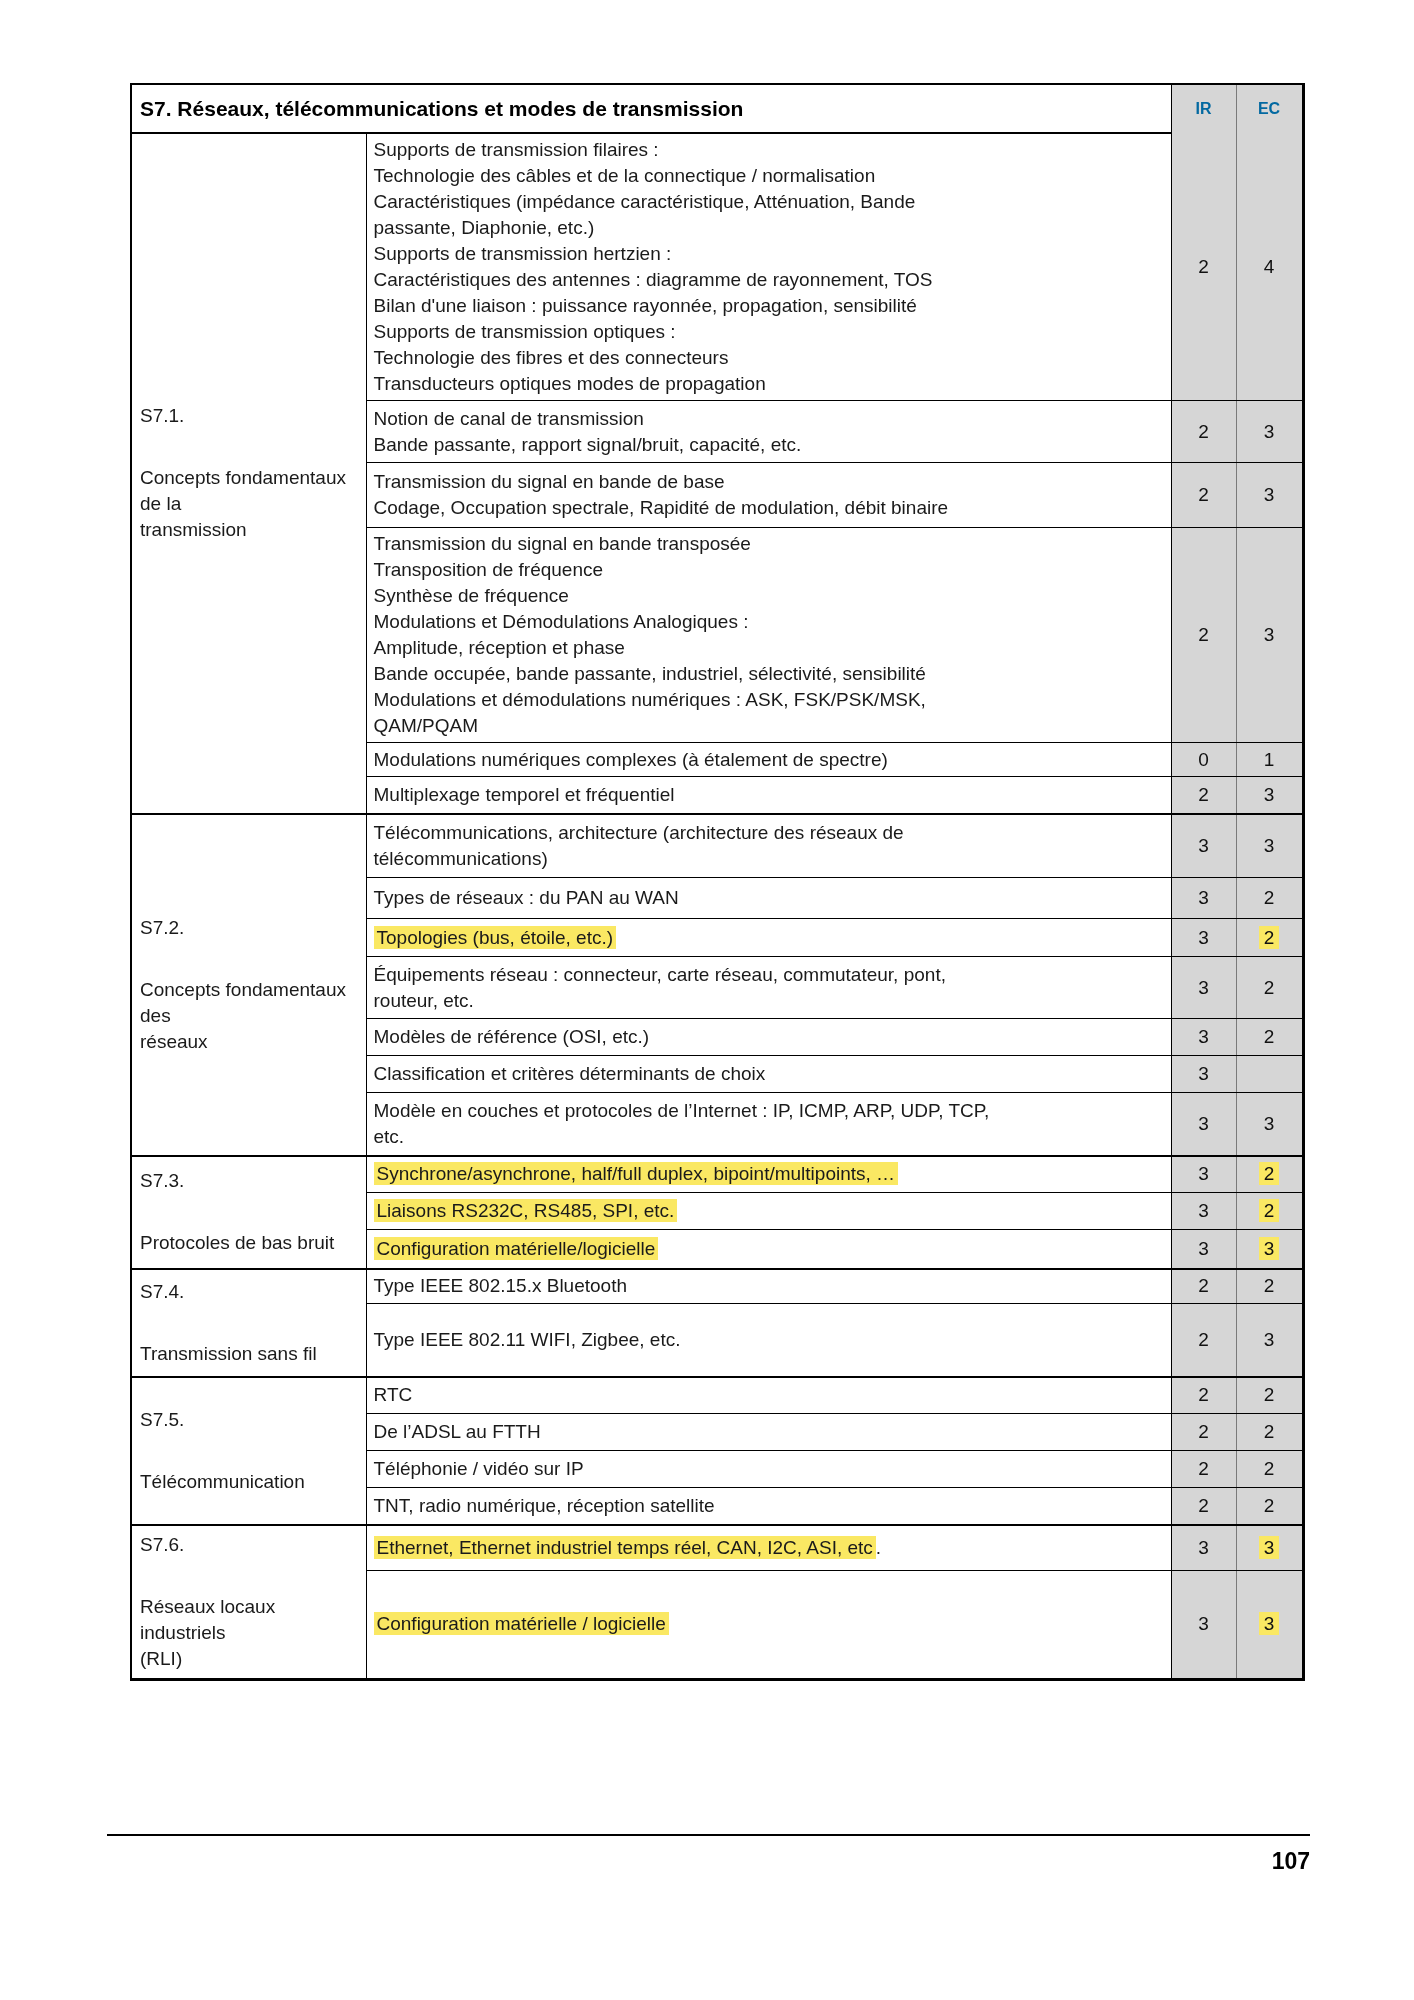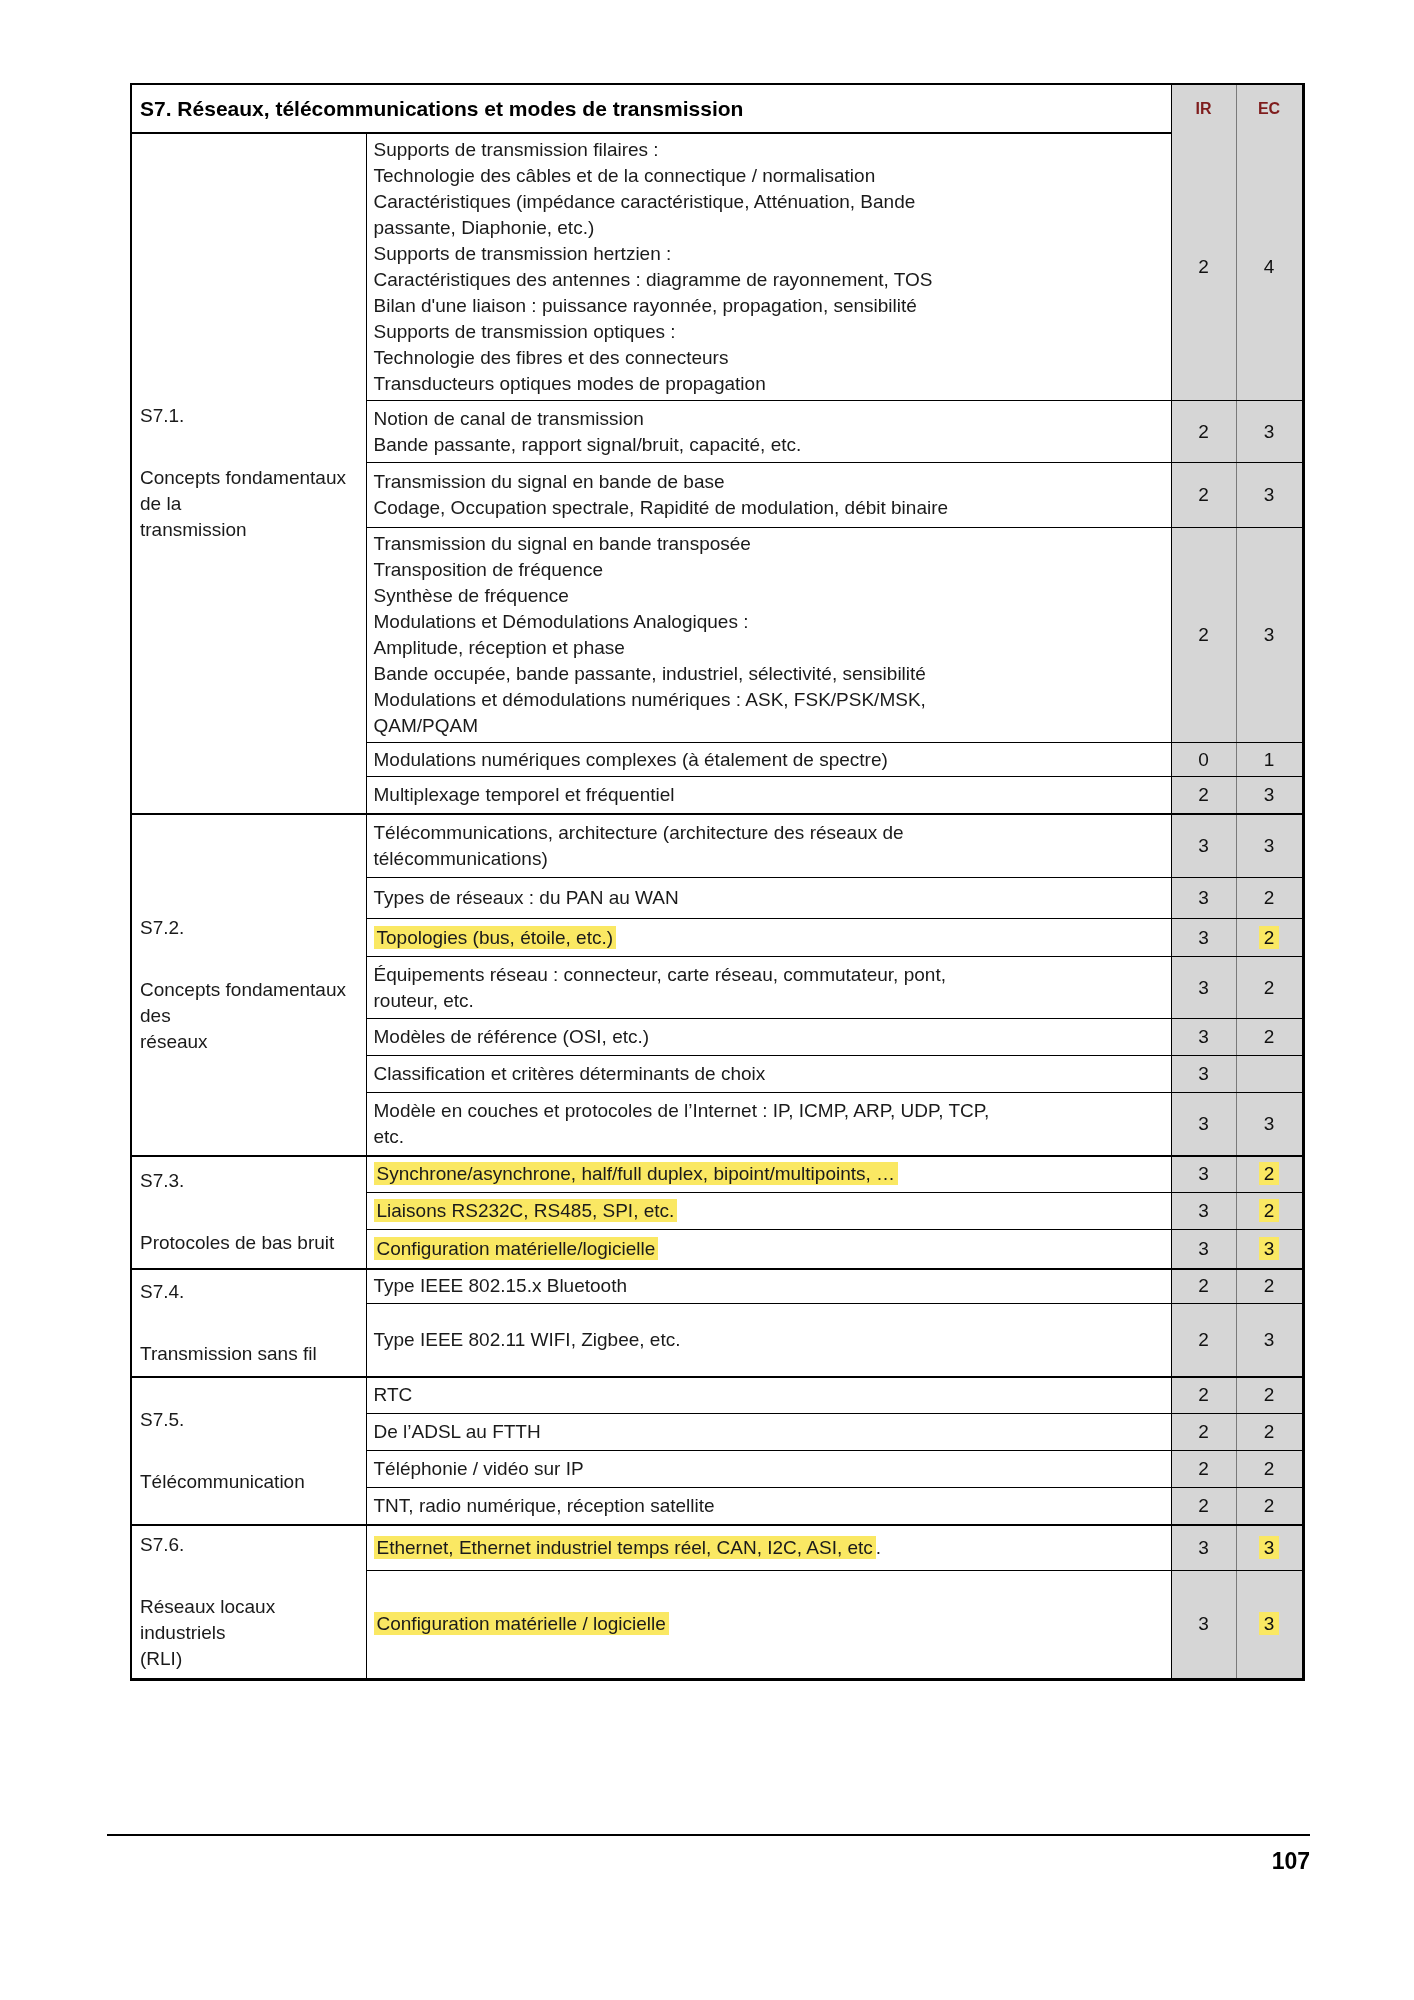--- a/index.html
+++ b/index.html
@@ -13,21 +13,21 @@
     border-collapse:collapse;table-layout:fixed;width:1172px;
     border:2px solid #000;border-right-width:3px;border-bottom-width:3px;
   }
   col.c-sec{width:235px;} col.c-topic{width:805px;} col.c-ir{width:65px;} col.c-ec{width:67px;}
   th,td{margin:0;box-sizing:border-box;vertical-align:middle;font-weight:normal;}
   th.title-cell{
     border:1px solid #000;border-bottom:2px solid #000;text-align:left;
     font-size:21px;font-weight:bold;padding:4px 8px 4px 8px;background:#fff;color:#000;
   }
   th.num,td.num{background:var(--colbg,#d6d6d6);text-align:center;}
-  th.hdr-num{font-size:16px;font-weight:bold;border-bottom:0;color:#7f1d1d;}
+  th.hdr-num{font-size:16px;font-weight:bold;border-bottom:0;color:#0369a1;}
   td.ec,th.ec{border-left:1px solid #7a7a7a;}
   td.ir,th.ir{border-right:0;}
   td{border:1px solid #000;font-size:19px;}
   tr.sec-top td{border-top:2px solid #000;}
   tr.first-data td.num{border-top:0;}
   td.section-cell{
     padding:6px 6px 6px 8px;vertical-align:middle;line-height:26px;background:#fff;
   }
   .sec-code{margin:0;}
   .sec-title{margin-top:36px;}

